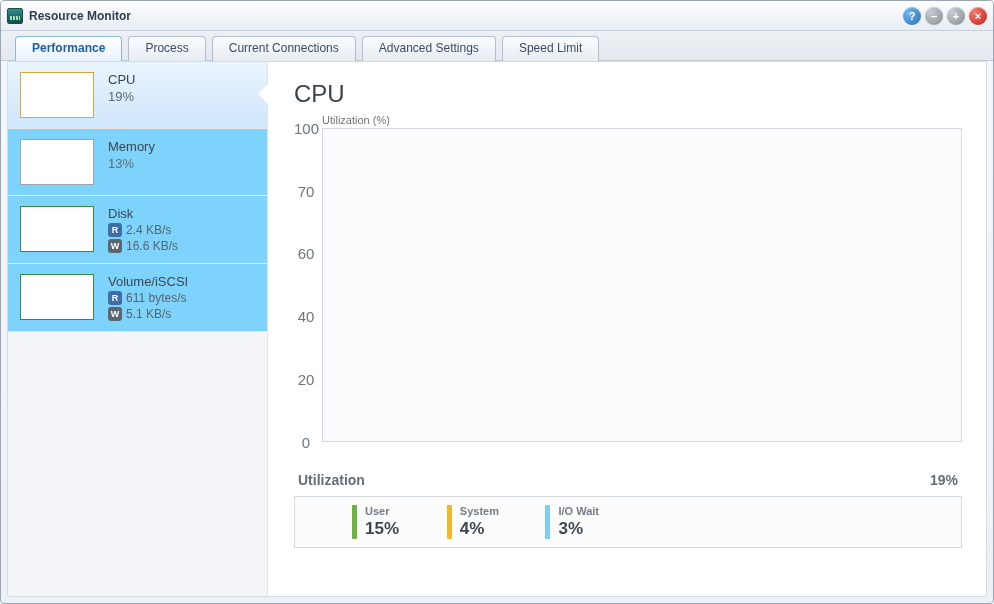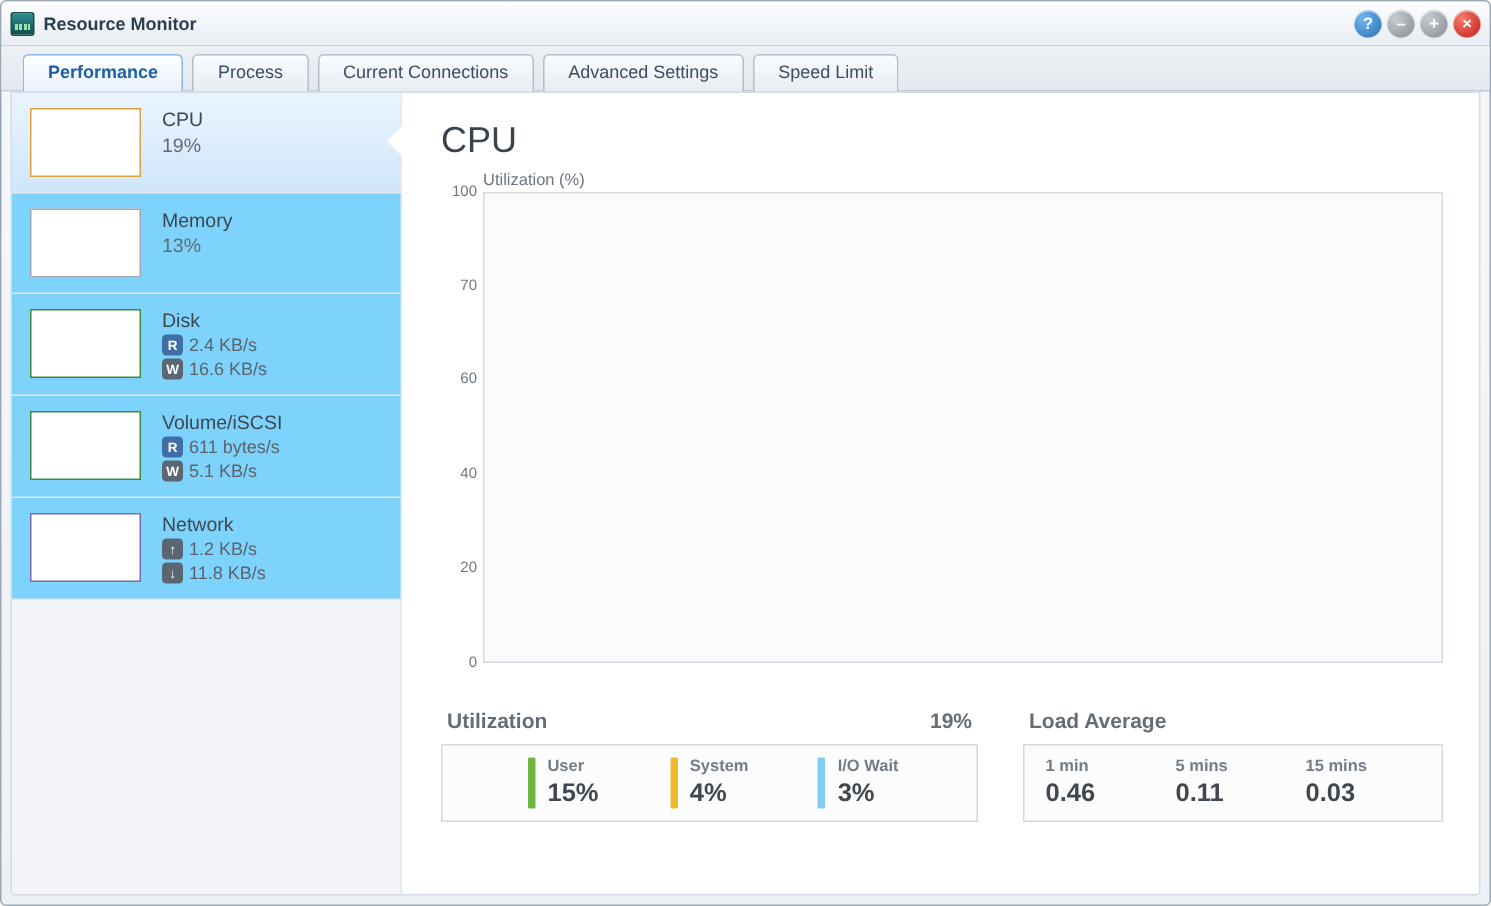--- a/index.html
+++ b/index.html
@@ -203,22 +203,22 @@
   .chart-plot {
     position:absolute;
     left:28px; right:0; top:0; bottom:16px;
     background:#fafbfc;
     border:1px solid #d4d9df;
   }
   .y-tick {
     position:absolute;
     left:0;
     width:24px;
-    text-align:right;
-    font-size:10px;
+    text-align:center;
+    font-size:15px;
     color:#6d757e;
     transform:translateY(-50%);
   }
 
   
   .panels { display:flex; gap:30px; }
   .panel-col { display:flex; flex-direction:column; gap:6px;font-weight:bold; }
   .panel-col.util { flex:1; }
   .panel-col.load { width:280px; }
   .panel-head {
@@ -327,34 +327,20 @@
             <span class="badge r">R</span>
             <span>611 bytes/s</span>
           </span>
           <span class="stat-line">
             <span class="badge w">W</span>
             <span>5.1 KB/s</span>
           </span>
         </div>
       </div>
 
-      <div class="side-item">
-        <div class="thumb net"></div>
-        <div class="side-text">
-          <span class="name">Network</span>
-          <span class="stat-line">
-            <span class="badge up"></span>
-            <span>1.2 KB/s</span>
-          </span>
-          <span class="stat-line">
-            <span class="badge dn"></span>
-            <span>11.8 KB/s</span>
-          </span>
-        </div>
-      </div>
 
     </div>
 
     <div class="main">
       <h1>CPU</h1>
       <div class="chart-label">Utilization (%)</div>
 
       <div class="chart-area">
         <div class="chart-plot"></div>
         <span class="y-tick" style="top:0%">100</span>
@@ -391,37 +377,18 @@
             <div class="metric iowait">
               <div class="bar"></div>
               <div class="mt">
                 <span class="lbl">I/O Wait</span>
                 <span class="num">3%</span>
               </div>
             </div>
           </div>
         </div>
 
-        <div class="panel-col load">
-          <div class="panel-head">
-            <span>Load Average</span>
-          </div>
-          <div class="panel-body">
-            <div class="load-cell">
-              <span class="lbl">1 min</span>
-              <span class="num">0.46</span>
-            </div>
-            <div class="load-cell">
-              <span class="lbl">5 mins</span>
-              <span class="num">0.11</span>
-            </div>
-            <div class="load-cell">
-              <span class="lbl">15 mins</span>
-              <span class="num">0.03</span>
-            </div>
-          </div>
-        </div>
 
       </div>
     </div>
 
   </div>
 </div>
 
 </body></html>

